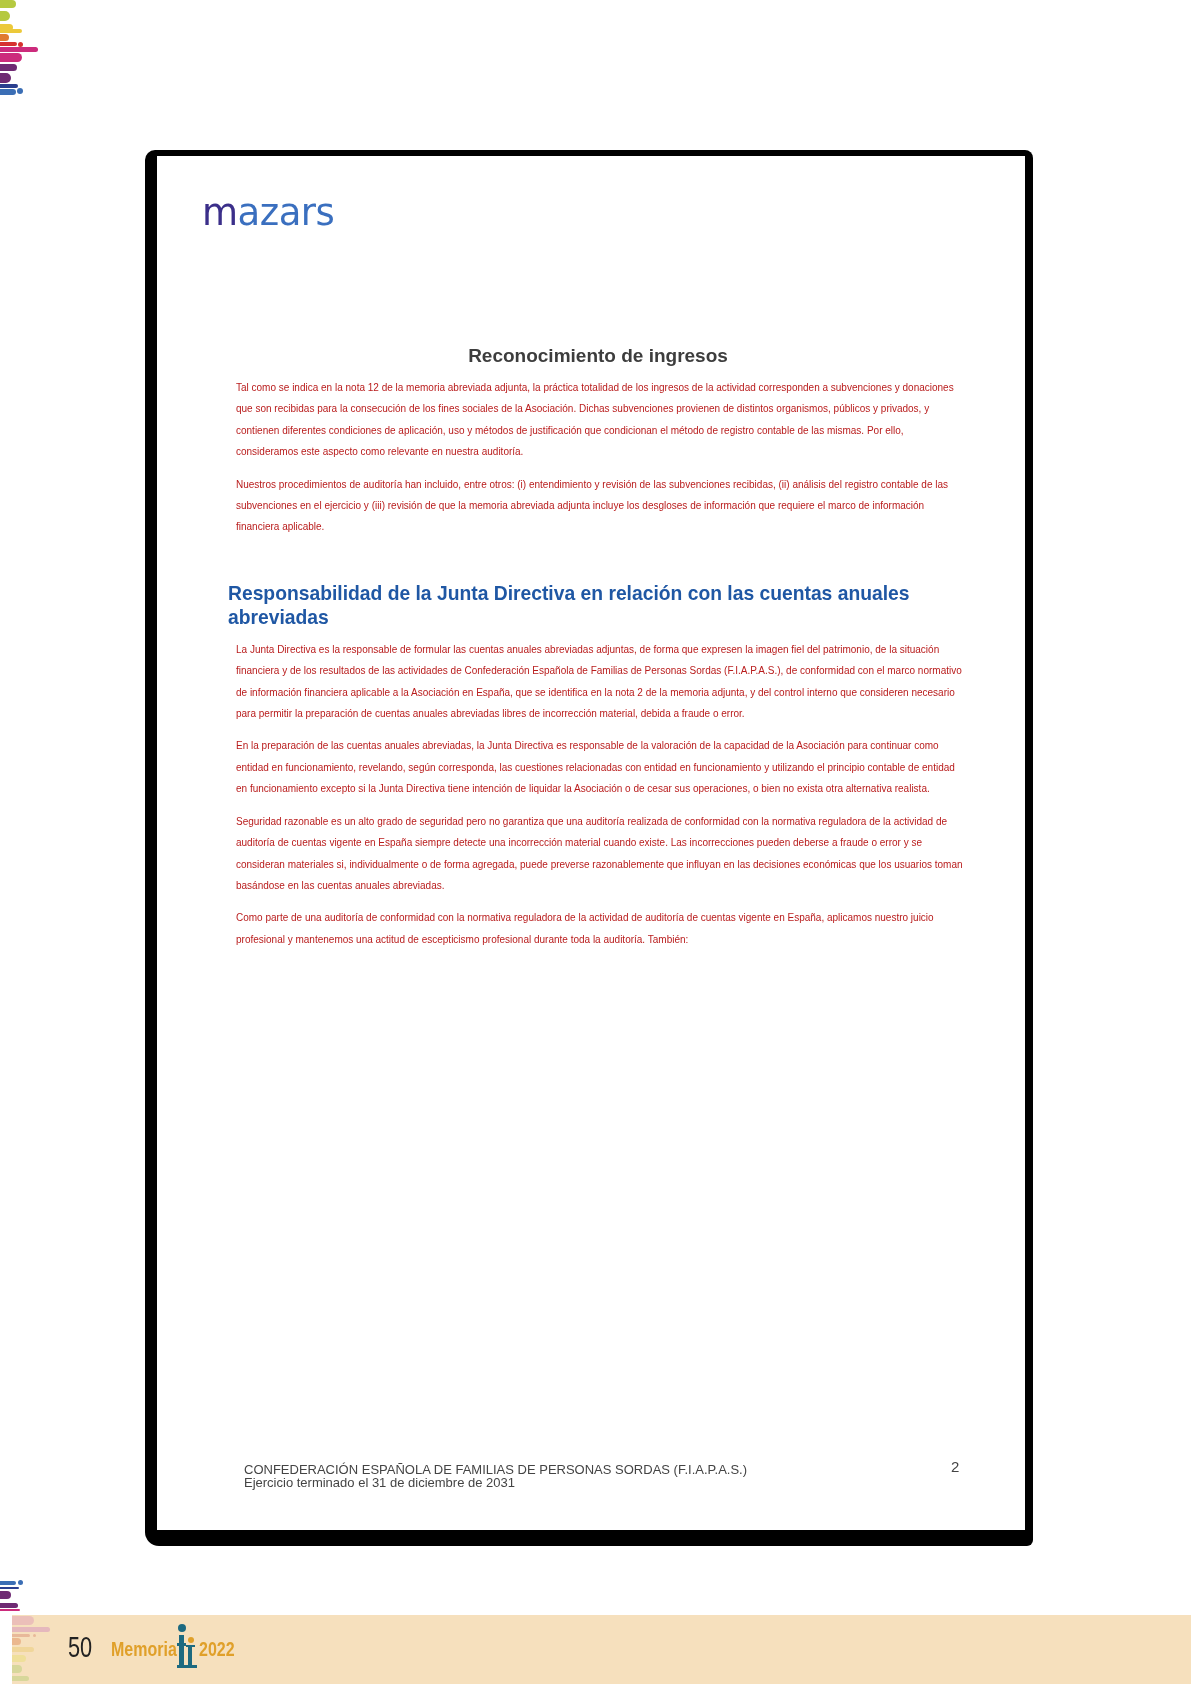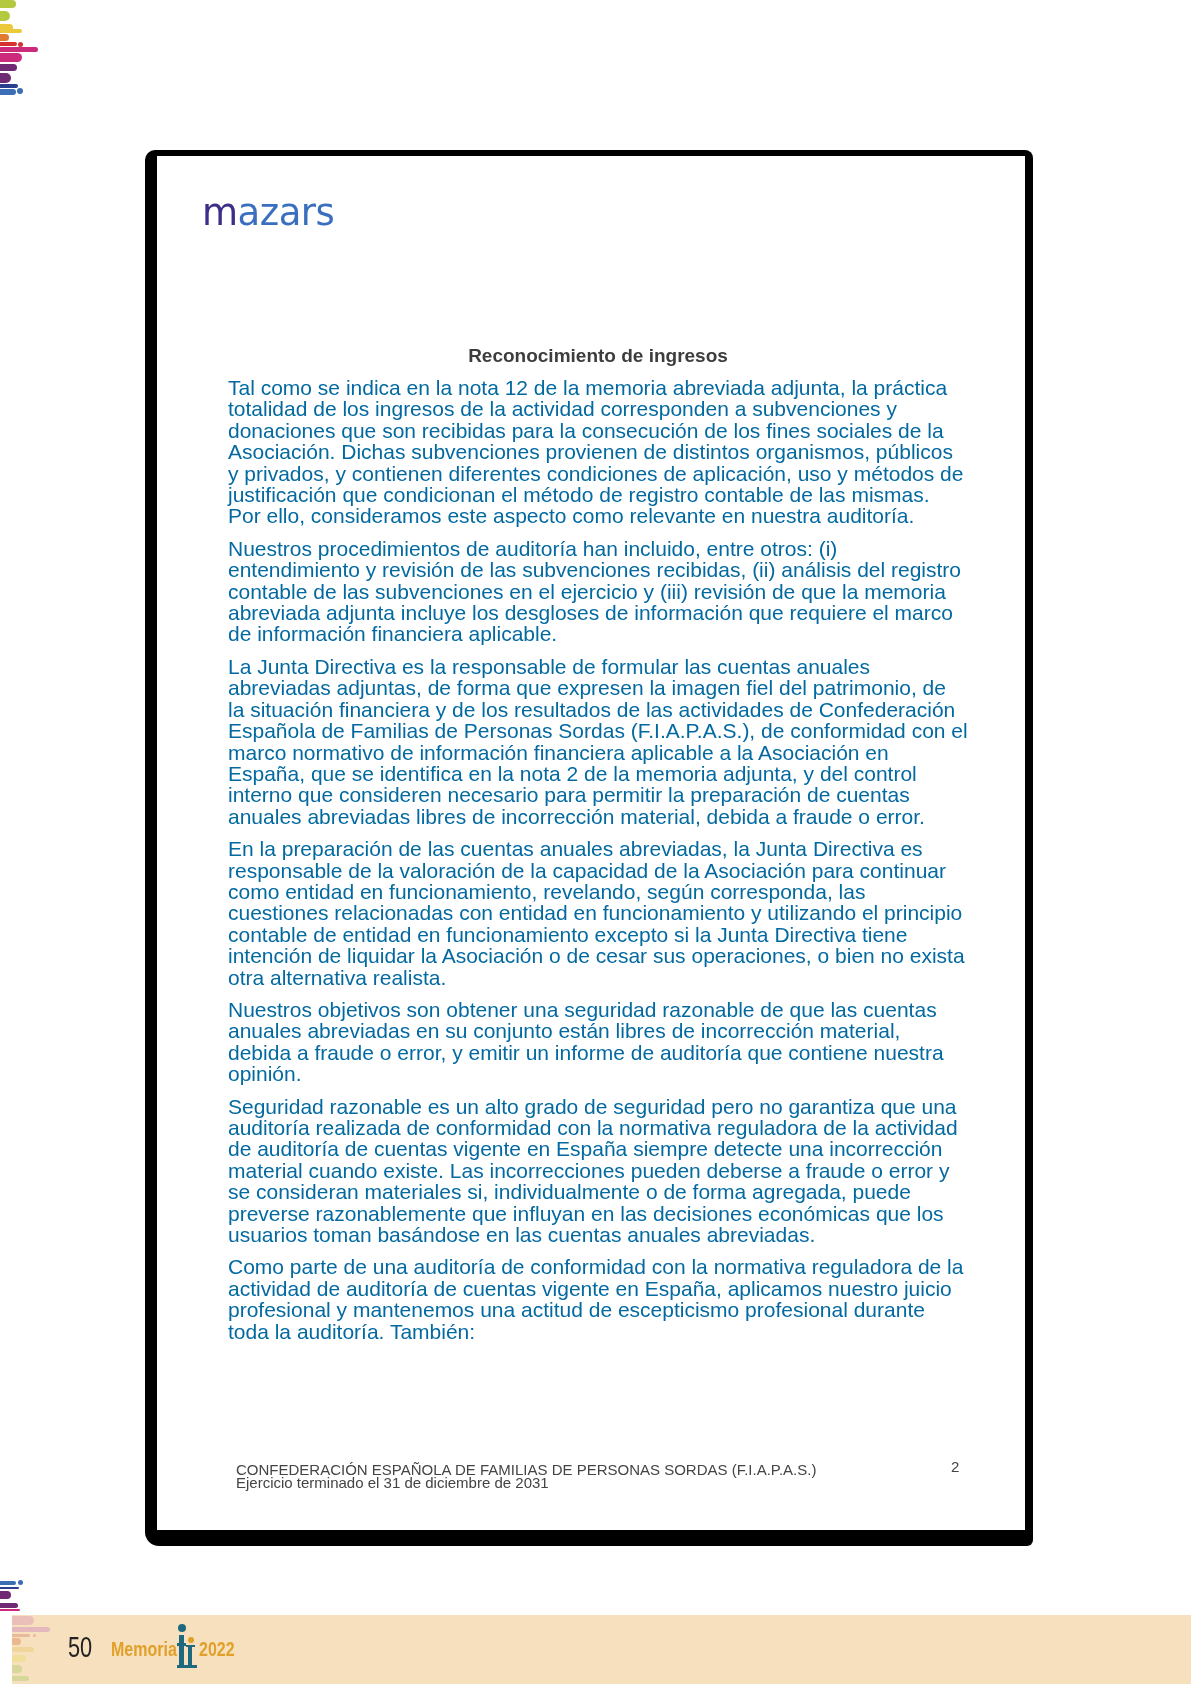--- a/index.html
+++ b/index.html
@@ -7,23 +7,23 @@
   .deco { position:absolute; left:0; }
   .deco .bar { position:absolute; left:0; border-radius:0 6px 6px 0; }
   .deco .dot { position:absolute; border-radius:50%; }
   .frame { position:absolute; left:145px; top:150px; width:888px; height:1396px; background:#000; border-radius:10px 8px 6px 14px; }
   .page { position:absolute; left:157px; top:156px; width:868px; height:1374px; background:#ffffff; }
   .logo { position:absolute; left:202px; top:193px; font-family:"DejaVu Sans", sans-serif; font-weight:normal; font-size:37px; letter-spacing:-0.5px; line-height:40px; }
   .logo .m { color:#3b2f8a; }
   .logo .rest { color:#3a6fbf; }
   .content { position:absolute; left:228px; top:344px; width:740px; color:#3a3a3a; }
   .sub-h { font-size:19px; color:#3d3d3d; margin:0 0 9px 0; line-height:24px;text-align:center; }
-  .para { font-size:21px; line-height:21.4px; margin:0 0 11px 0; color:#0369a1; }
+  .para { font-size:10px; line-height:21.4px; margin:0 0 11px 8px; color:#b91c1c; }
   .sec-h { font-size:19.3px; line-height:24px; color:#1f57a4; margin:44px 0 9px 0; }
-  .footer-text { position:absolute; left:236px; top:1463px; font-size:15px; line-height:13px; color:#444; }
+  .footer-text { position:absolute; left:244px; top:1463px; font-size:13px; line-height:13px; color:#444; }
   .page-num { position:absolute; left:951px; top:1458px; font-size:15px; color:#444; }
   .bottom-band { position:absolute; left:12px; top:1615px; width:1191px; height:69px; background:#f6e0bd; }
   .folio { position:absolute; left:56px; top:1631px; font-size:29px; color:#222; font-family:"Liberation Sans Narrow","Liberation Sans", sans-serif; transform:scaleX(0.75); transform-origin:left; font-weight:normal; }
   .brand { position:absolute; left:99px; top:1638px; font-size:20px; font-weight:bold; color:#e0a02a; transform:scaleX(0.8); transform-origin:left; }
   .year { position:absolute; left:187px; top:1638px; font-size:20px; font-weight:bold; color:#e0a02a; transform:scaleX(0.8); transform-origin:left; }
   .fi-logo { position:absolute; left:164px; top:1623px; width:22px; height:46px; }
 </style>
 </head>
 <body>
 
@@ -49,24 +49,24 @@
 
 <div class="logo">
   <span class="m">m</span><span class="rest">azars</span>
 </div>
 
 <div class="content">
   <h3 class="sub-h">Reconocimiento de ingresos</h3>
   <p class="para">Tal como se indica en la nota 12 de la memoria abreviada adjunta, la práctica totalidad de los ingresos de la actividad corresponden a subvenciones y donaciones que son recibidas para la consecución de los fines sociales de la Asociación. Dichas subvenciones provienen de distintos organismos, públicos y privados, y contienen diferentes condiciones de aplicación, uso y métodos de justificación que condicionan el método de registro contable de las mismas. Por ello, consideramos este aspecto como relevante en nuestra auditoría.</p>
   <p class="para">Nuestros procedimientos de auditoría han incluido, entre otros: (i) entendimiento y revisión de las subvenciones recibidas, (ii) análisis del registro contable de las subvenciones en el ejercicio y (iii) revisión de que la memoria abreviada adjunta incluye los desgloses de información que requiere el marco de información financiera aplicable.</p>
 
+  <h2 class="sec-h">Responsabilidad de la Junta Directiva en relación con las cuentas anuales abreviadas</h2>
   <p class="para">La Junta Directiva es la responsable de formular las cuentas anuales abreviadas adjuntas, de forma que expresen la imagen fiel del patrimonio, de la situación financiera y de los resultados de las actividades de Confederación Española de Familias de Personas Sordas (F.I.A.P.A.S.), de conformidad con el marco normativo de información financiera aplicable a la Asociación en España, que se identifica en la nota 2 de la memoria adjunta, y del control interno que consideren necesario para permitir la preparación de cuentas anuales abreviadas libres de incorrección material, debida a fraude o error.</p>
   <p class="para">En la preparación de las cuentas anuales abreviadas, la Junta Directiva es responsable de la valoración de la capacidad de la Asociación para continuar como entidad en funcionamiento, revelando, según corresponda, las cuestiones relacionadas con entidad en funcionamiento y utilizando el principio contable de entidad en funcionamiento excepto si la Junta Directiva tiene intención de liquidar la Asociación o de cesar sus operaciones, o bien no exista otra alternativa realista.</p>
 
-  <p class="para">Nuestros objetivos son obtener una seguridad razonable de que las cuentas anuales abreviadas en su conjunto están libres de incorrección material, debida a fraude o error, y emitir un informe de auditoría que contiene nuestra opinión.</p>
   <p class="para">Seguridad razonable es un alto grado de seguridad pero no garantiza que una auditoría realizada de conformidad con la normativa reguladora de la actividad de auditoría de cuentas vigente en España siempre detecte una incorrección material cuando existe. Las incorrecciones pueden deberse a fraude o error y se consideran materiales si, individualmente o de forma agregada, puede preverse razonablemente que influyan en las decisiones económicas que los usuarios toman basándose en las cuentas anuales abreviadas.</p>
   <p class="para">Como parte de una auditoría de conformidad con la normativa reguladora de la actividad de auditoría de cuentas vigente en España, aplicamos nuestro juicio profesional y mantenemos una actitud de escepticismo profesional durante toda la auditoría. También:</p>
 </div>
 
 <div class="footer-text">
   <div>CONFEDERACIÓN ESPAÑOLA DE FAMILIAS DE PERSONAS SORDAS (F.I.A.P.A.S.)</div>
   <div>Ejercicio terminado el 31 de diciembre de 2031</div>
 </div>
 <div class="page-num">2</div>
 

